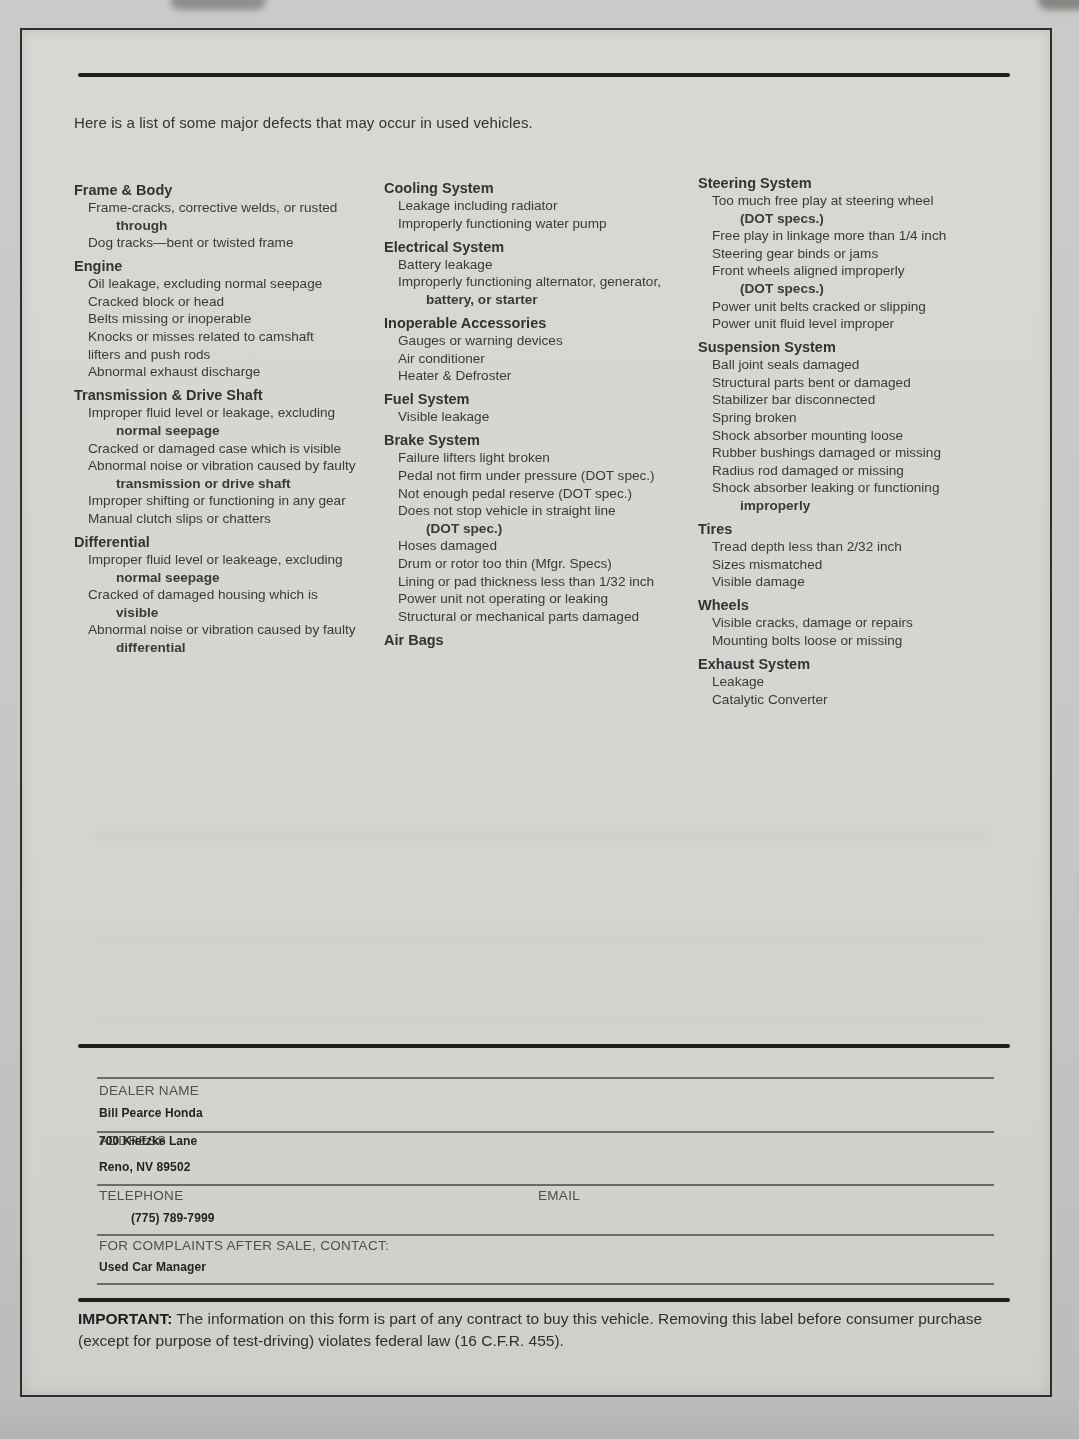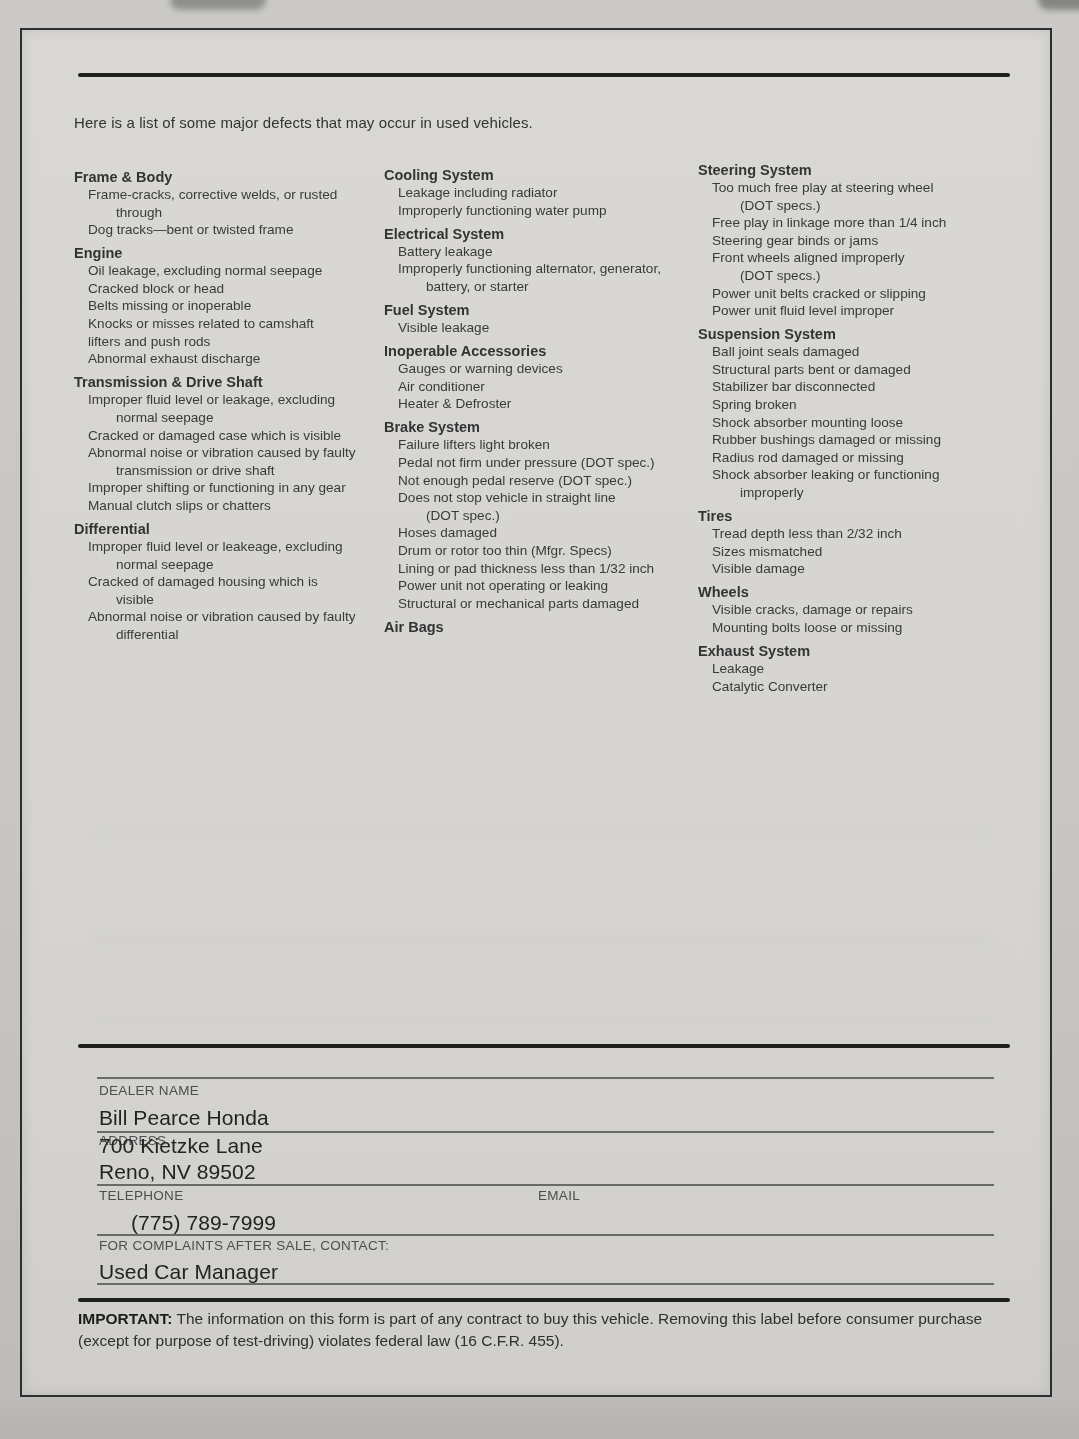--- a/index.html
+++ b/index.html
@@ -17,27 +17,27 @@
     box-shadow:0 0 14px rgba(0,0,0,0.10) inset;
   }
   .rule{position:absolute;height:4px;background:#1f1f1f;border-radius:2px;}
   #intro{position:absolute;left:52px;top:84px;font-size:15px;color:#333;letter-spacing:0.1px;}
   .cols{position:absolute;left:0;top:138px;width:100%;}
   .col{position:absolute;top:0;color:#3a3a3a;}
   #col-1{left:52px;width:308px;}
   #col-2{left:362px;width:312px;margin-top:-2px;}
   #col-3{left:676px;width:338px;margin-top:-7px;}
   .sec-title{font-weight:bold;font-size:14.5px;color:#333;margin-top:5.5px;line-height:18px;}
-  .section:first-child .sec-title{margin-top:0;}
+  .section:first-child .sec-title{margin-top:13px;}
   .item{font-size:13.6px;line-height:17.6px;padding-left:14px;}
-  .item.ind2{padding-left:42px;}
+  .item.ind2{padding-left:42px;font-weight:bold;}
   
   .fline{position:absolute;left:75px;width:897px;height:1.6px;background:#6a6a68;}
   .flabel{position:absolute;font-size:13.5px;color:#4e4e4e;letter-spacing:0.3px;}
-  .fvalue{position:absolute;font-weight:normal;font-size:21px;color:#232323;letter-spacing:0.1px;}
+  .fvalue{position:absolute;font-weight:bold;font-size:12px;color:#232323;letter-spacing:0.1px;}
   #important{
     position:absolute;left:56px;top:1278px;width:934px;
     font-size:15.5px;line-height:21.5px;color:#2f2f2f;
   }
   #important b{color:#1d1d1d;margin-top:9px;}
   .bleed{position:absolute;left:70px;width:900px;height:10px;background:#9a9a96;opacity:0.045;filter:blur(3px);border-radius:5px;}
 </style>
 </head>
 <body>
 
@@ -97,28 +97,28 @@
           <div class="item">Leakage including radiator</div>
           <div class="item">Improperly functioning water pump</div>
         </div>
         <div class="section">
           <div class="sec-title">Electrical System</div>
           <div class="item">Battery leakage</div>
           <div class="item">Improperly functioning alternator, generator,</div>
           <div class="item ind2">battery, or starter</div>
         </div>
         <div class="section">
-          <div class="sec-title">Fuel System</div>
-          <div class="item">Visible leakage</div>
-        </div>
-        <div class="section">
           <div class="sec-title">Inoperable Accessories</div>
           <div class="item">Gauges or warning devices</div>
           <div class="item">Air conditioner</div>
           <div class="item">Heater &amp; Defroster</div>
+        </div>
+        <div class="section">
+          <div class="sec-title">Fuel System</div>
+          <div class="item">Visible leakage</div>
         </div>
         <div class="section">
           <div class="sec-title">Brake System</div>
           <div class="item">Failure lifters light broken</div>
           <div class="item">Pedal not firm under pressure (DOT spec.)</div>
           <div class="item">Not enough pedal reserve (DOT spec.)</div>
           <div class="item">Does not stop vehicle in straight line</div>
           <div class="item ind2">(DOT spec.)</div>
           <div class="item">Hoses damaged</div>
           <div class="item">Drum or rotor too thin (Mfgr. Specs)</div>

